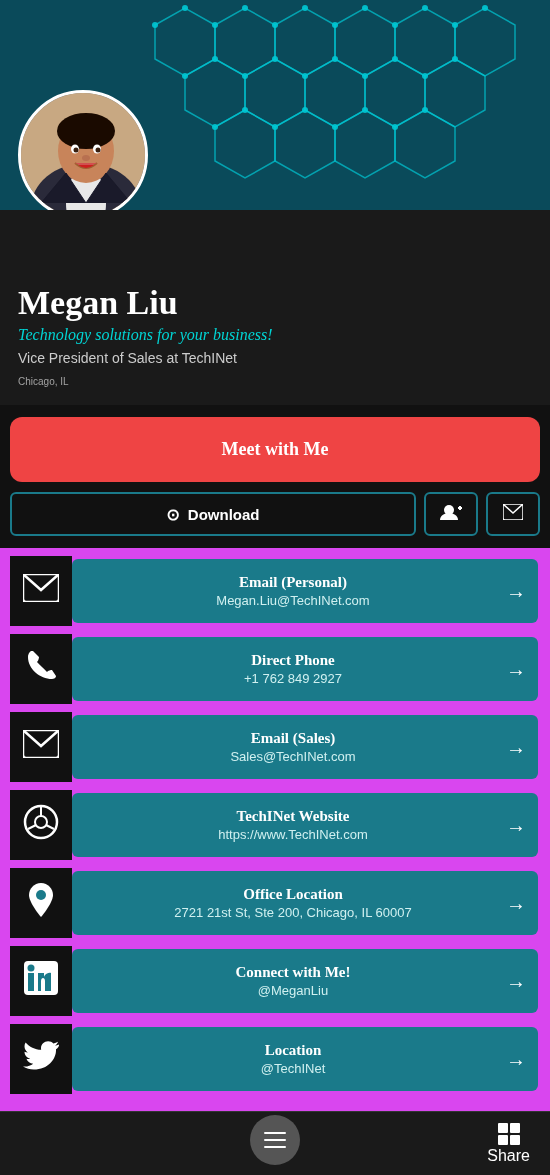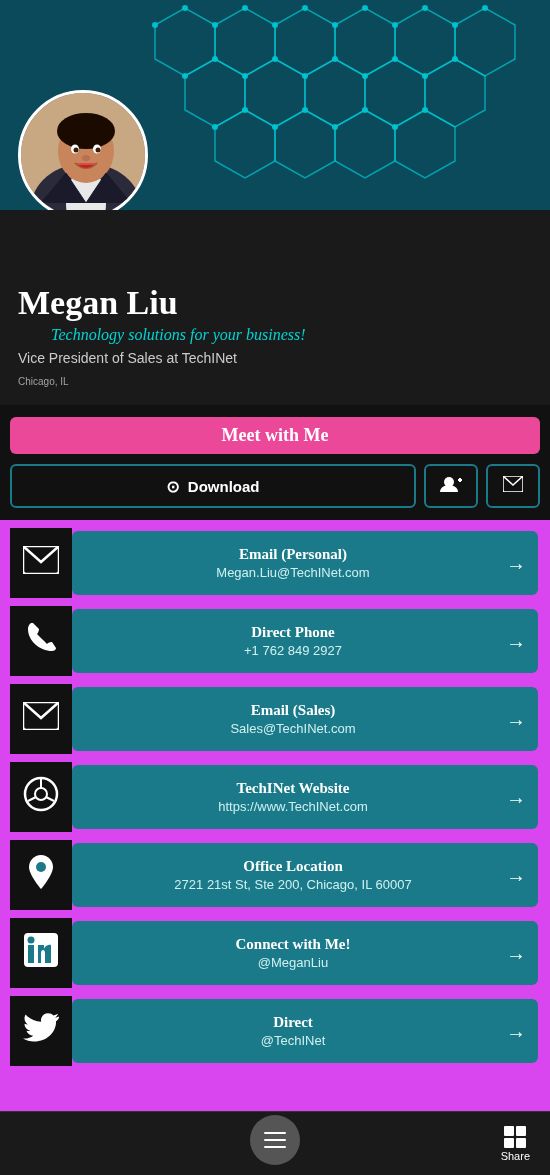--- a/index.html
+++ b/index.html
@@ -44,21 +44,20 @@
       font-weight: bold;
       font-family: Georgia, serif;
       margin-bottom: 4px;
     }
     .profile-tagline {
       font-size: 16px;
       color: #00d4d4;
       font-style: italic;
       font-family: Georgia, serif;
       margin-bottom: 6px;
-      margin-left: 33px;
     }
     .profile-title {
       font-size: 14px;
       color: #cccccc;
       font-family: Arial, sans-serif;
       margin-bottom: 10px;
     }
     .profile-location {
       font-size: 10px;
       color: #a3a3a3;
@@ -67,29 +66,29 @@
 
     
     .action-section {
       background: #111;
       padding: 12px 10px;
     }
 
     .meet-btn {
       display: block;
       width: 100%;
-      padding: 8px;
-      background: #ec4899;
+      padding: 22px;
+      background: #ef4444;
       color: #ffffff;
       font-size: 18px;
       font-weight: bold;
       font-family: Georgia, serif;
       text-align: center;
       border: none;
-      border-radius: 6px;
+      border-radius: 12px;
       cursor: pointer;
       margin-bottom: 10px;
     }
 
     .bottom-actions {
       display: flex;
       gap: 8px;
     }
     .download-btn {
       flex: 1;
@@ -224,21 +223,21 @@
     }
     .share-btn {
       display: flex;
       flex-direction: column;
       align-items: center;
       gap: 2px;
       background: none;
       border: none;
       cursor: pointer;
       color: #ffffff;
-      font-size: 11px;
+      font-size: 16px;
       font-family: Arial, sans-serif;
     }
     .share-grid {
       display: grid;
       grid-template-columns: 1fr 1fr;
       grid-template-rows: 1fr 1fr;
       gap: 2px;
       width: 22px;
       height: 22px;
     }
@@ -482,21 +481,21 @@
 
   <div class="contact-row">
     <div class="contact-icon-wrap">
       <span class="contact-icon">
         <svg width="36" height="30" viewBox="0 0 36 30" xmlns="http://www.w3.org/2000/svg">
           <path d="M36 3.5 C34.7 4.1 33.3 4.5 31.9 4.7 C33.4 3.8 34.5 2.4 35 0.8 C33.6 1.6 32.1 2.2 30.4 2.5 C29.1 1.1 27.2 0.2 25.1 0.2 C21.2 0.2 18 3.3 18 7.2 C18 7.8 18.1 8.3 18.2 8.8 C11.9 8.5 6.3 5.8 2.6 1.4 C1.9 2.5 1.5 3.8 1.5 5.2 C1.5 7.8 2.8 10.1 4.8 11.5 C3.6 11.5 2.5 11.1 1.5 10.7 C1.5 10.7 1.5 10.7 1.5 10.8 C1.5 14.2 3.9 17 7.2 17.7 C6.5 17.9 5.8 18 5 18 C4.5 18 3.9 17.9 3.4 17.8 C4.5 20.6 7.1 22.6 10.2 22.7 C7.8 24.5 4.9 25.6 1.7 25.6 C1.1 25.6 0.6 25.6 0 25.5 C3.2 27.4 6.9 28.5 10.8 28.5 C25.1 28.5 33 18.2 33 9.2 C33 8.9 33 8.5 33 8.2 C34.5 7.1 35.8 5.9 36 4.4 Z" fill="white"></path>
         </svg>
       </span>
     </div>
     <div class="contact-card">
-      <div class="contact-card-label">Direct</div>
+      <div class="contact-card-label">Location</div>
       <div class="contact-card-value">@TechINet</div>
       <span class="contact-arrow">→</span>
     </div>
   </div>
 
 </div>
 
 <div class="bottom-nav">
   <button class="hamburger-btn">
     <span></span>

